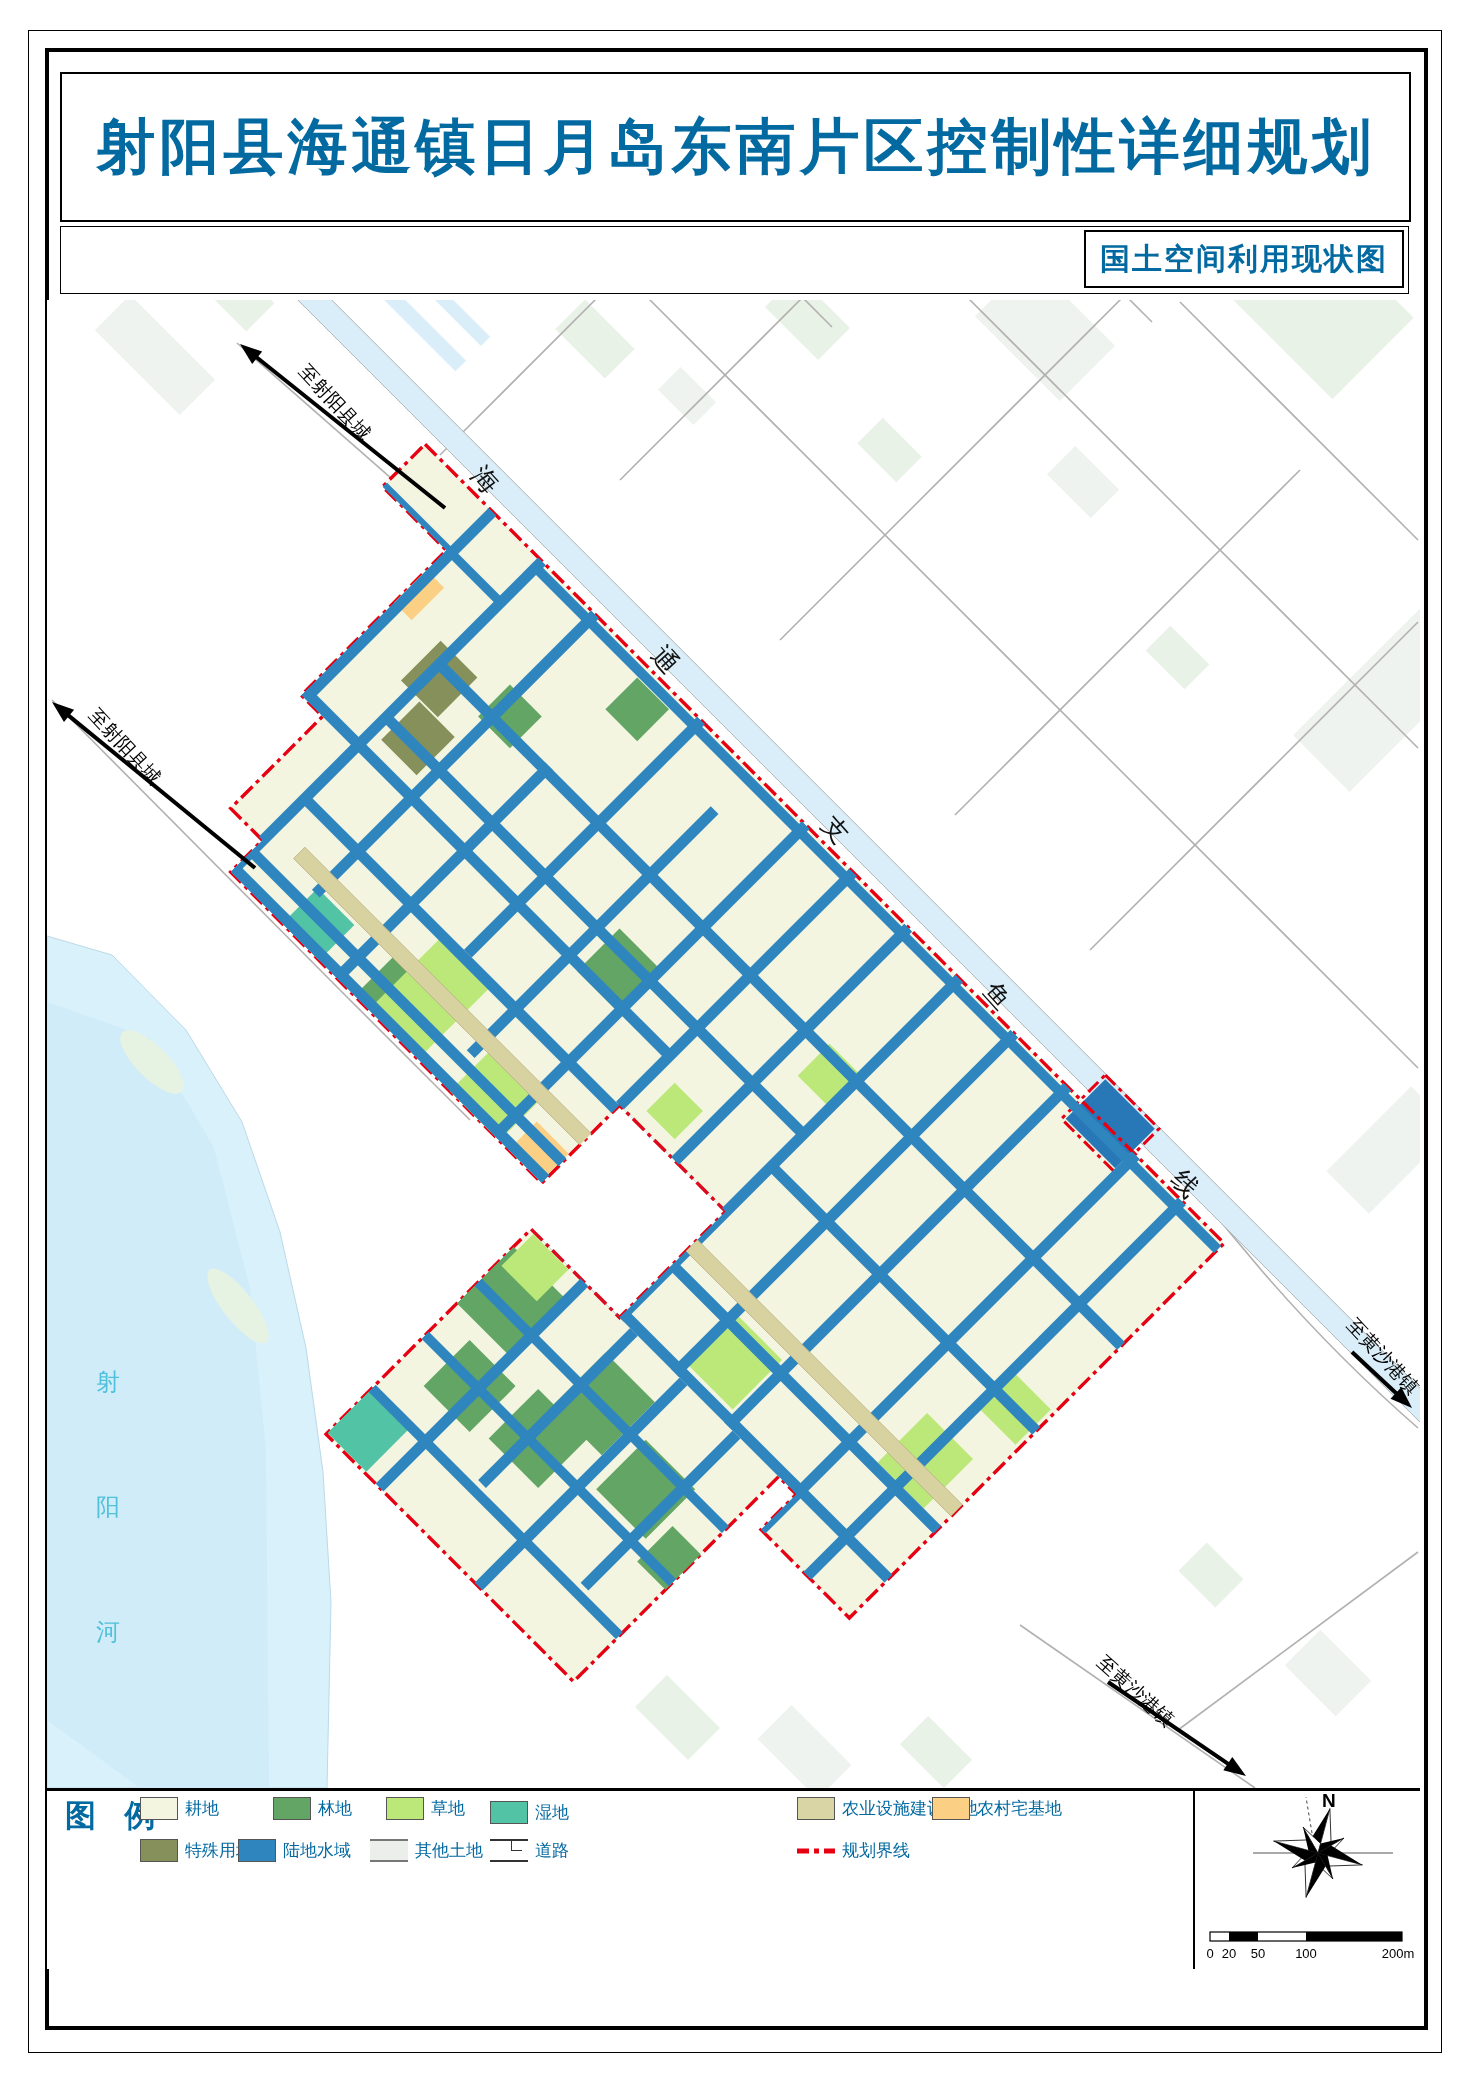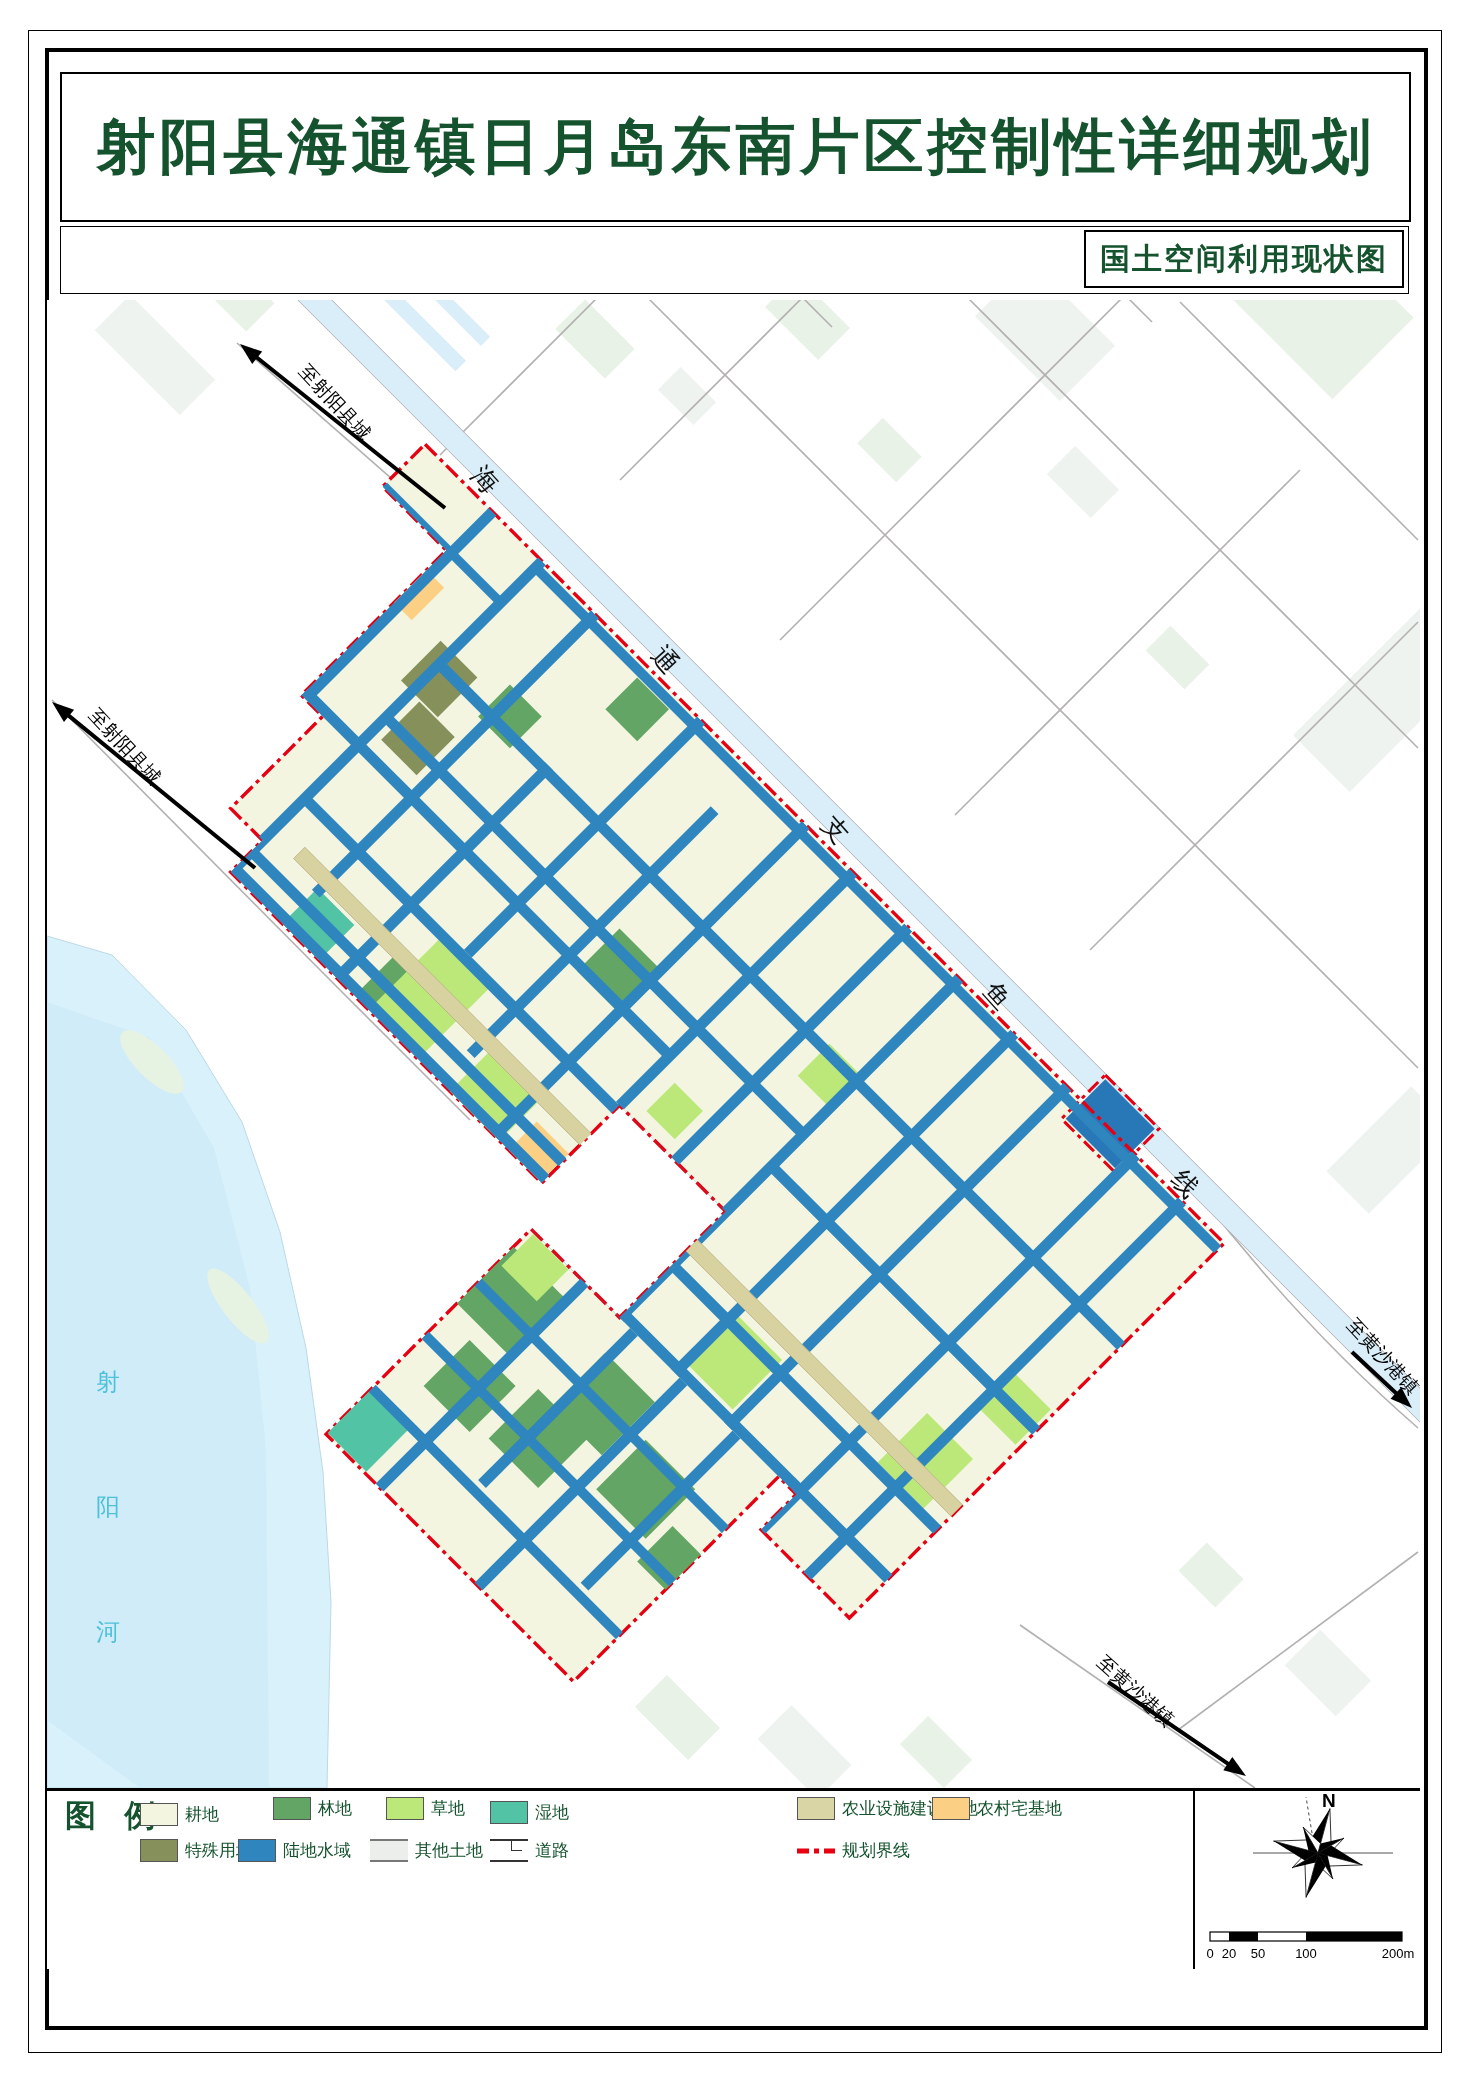--- a/index.html
+++ b/index.html
@@ -1,17 +1,17 @@
 <!DOCTYPE html>
 <html><head>
 <meta charset="utf-8">
 <style>
   html,body{margin:0;padding:0;background:#fff;}
   .page{position:relative;width:1468px;height:2079px;background:#fff;overflow:hidden;
-        font-family:"Liberation Sans","DejaVu Sans",sans-serif;color:#14532d;}
+        font-family:"Liberation Sans","DejaVu Sans",sans-serif;color:#0369a1;}
   .outer-frame{position:absolute;left:28px;top:30px;width:1412px;height:2021px;border:1.5px solid #000;}
   .inner-frame{position:absolute;left:45px;top:48px;width:1375px;height:1974px;border:4px solid #000;}
   .title-box{position:absolute;left:60px;top:72px;width:1347px;height:146px;border:2.5px solid #000;
              display:flex;align-items:center;justify-content:center;}
   .title-box h1{margin:0;font-size:60px;font-weight:900;letter-spacing:4px;white-space:nowrap;}
   .subtitle-band{position:absolute;left:60px;top:226px;width:1347px;height:66px;border:1.5px solid #000;text-align:right;}
   .subtitle-box{position:absolute;right:4px;top:3px;width:316px;height:54px;border:2px solid #000;
                 display:flex;align-items:center;justify-content:center;font-size:30px;font-weight:bold;letter-spacing:2px;}
   .map-wrap{position:absolute;left:47px;top:300px;width:1373px;height:1488px;background:#fff;}
   .map-wrap svg{display:block;}
@@ -184,21 +184,21 @@
         <text transform="translate(298,372) rotate(47)" font-size="19" fill="#000">至射阳县城</text>
         <text transform="translate(88,716) rotate(47)" font-size="19" fill="#000">至射阳县城</text>
         <text transform="translate(1346,1326) rotate(47)" font-size="19" fill="#000">至黄沙港镇</text>
         <text transform="translate(1096,1664) rotate(42)" font-size="19" fill="#000">至黄沙港镇</text>
       </svg>
   </div>
 
   <div class="legend-band">
     <div class="legend-title">图 例</div>
     <div id="legend-items">
-        <div class="legend-item" style="left: 93px; top: 12px; text-align: center;">
+        <div class="legend-item" style="left: 93px; top: 6px; text-align: center;">
           <span class="legend-swatch " style="background: rgb(243, 245, 224);"></span>
           <span class="legend-label">耕地</span>
         </div>
         <div class="legend-item" style="left: 206px; top: 6px; padding-left: 20px;">
           <span class="legend-swatch " style="background: rgb(98, 165, 100);"></span>
           <span class="legend-label">林地</span>
         </div>
         <div class="legend-item" style="left: 323px; top: 6px; padding-left: 16px;">
           <span class="legend-swatch " style="background: rgb(188, 232, 122);"></span>
           <span class="legend-label">草地</span>

